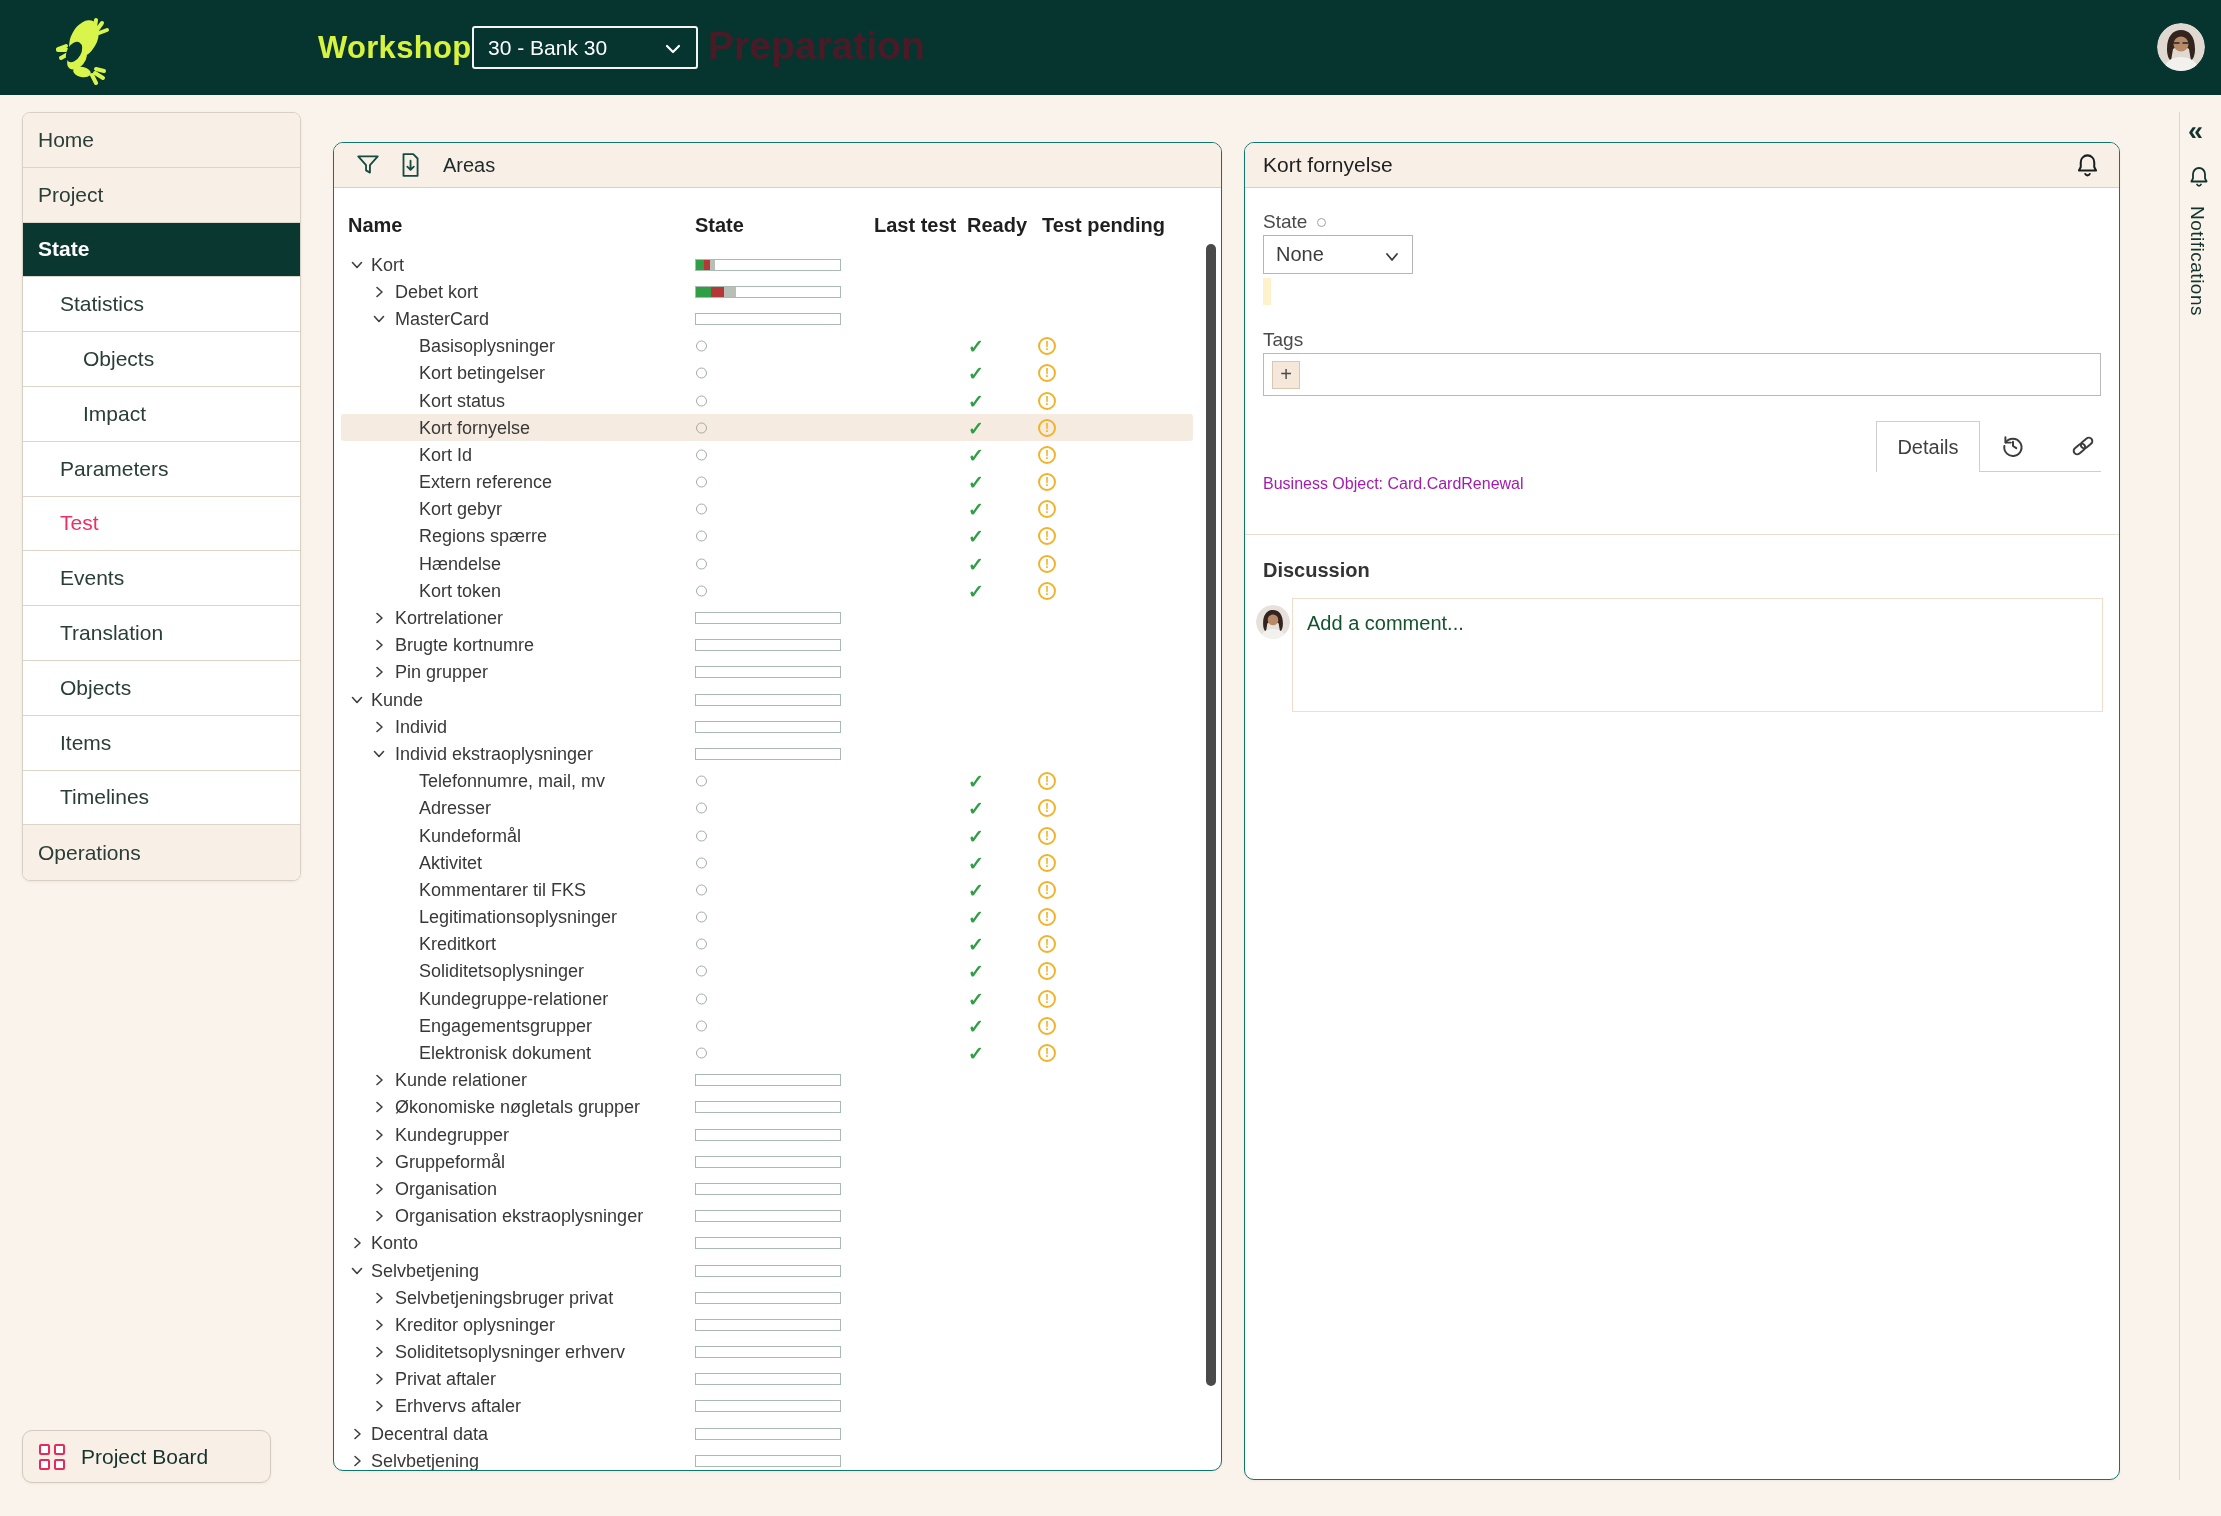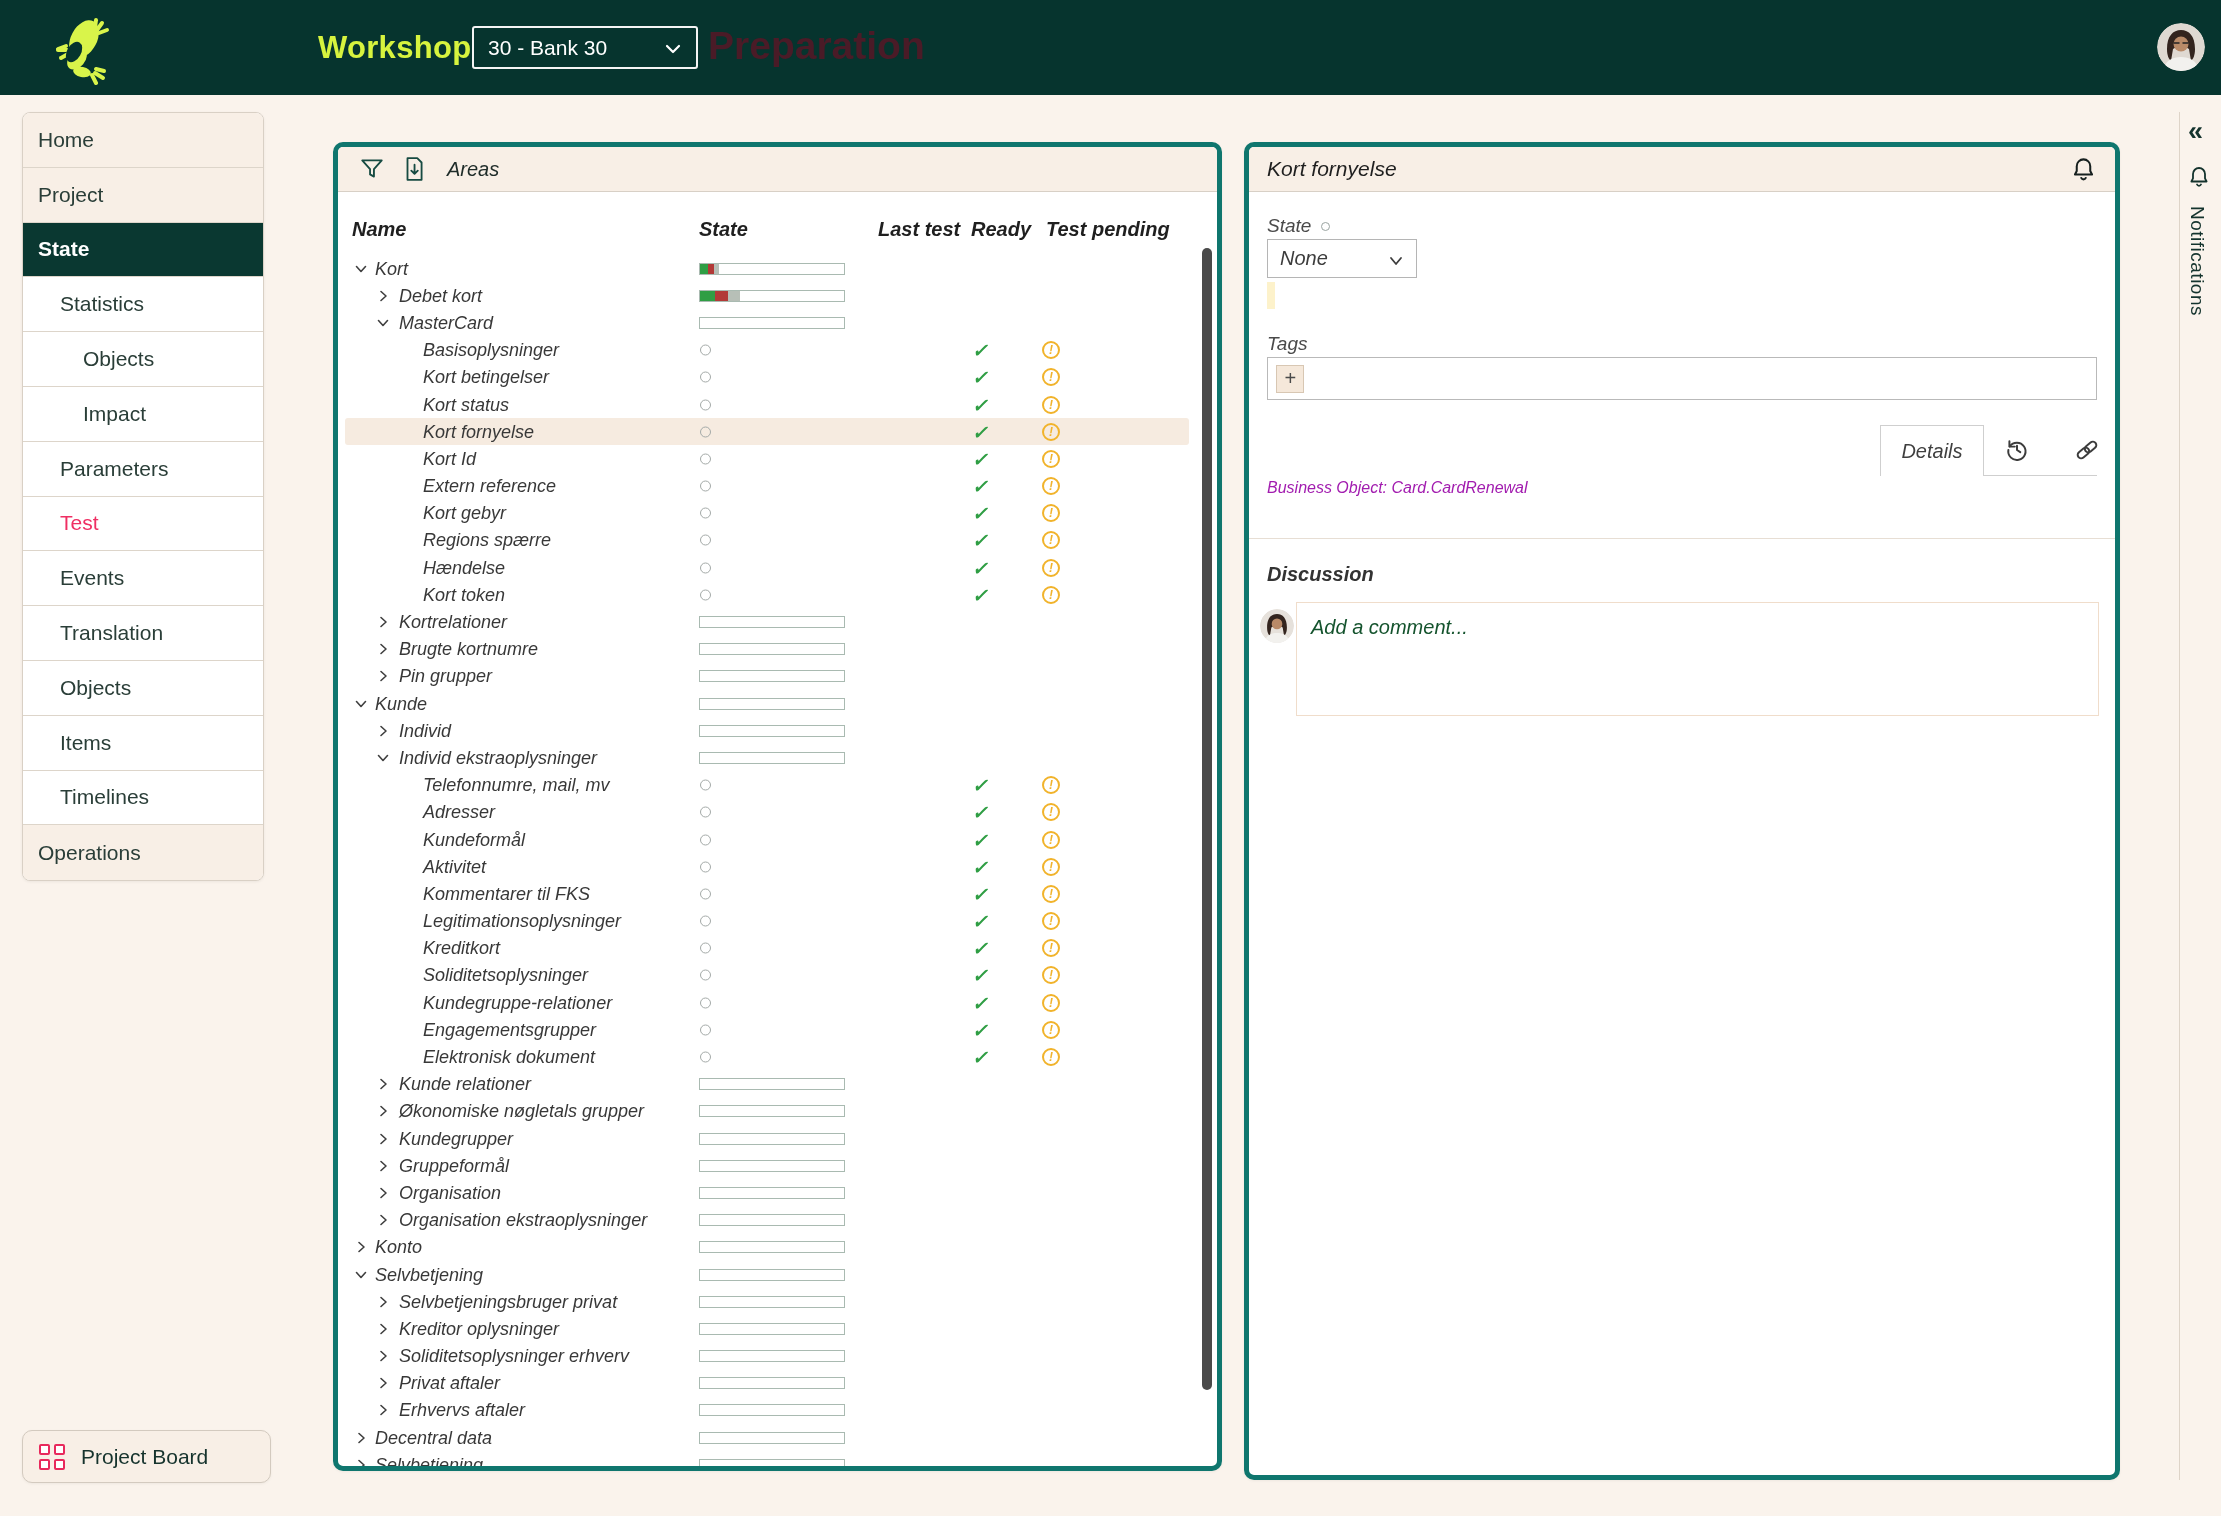--- a/index.html
+++ b/index.html
@@ -27,21 +27,21 @@
     display:flex; align-items:center; padding:0 14px; cursor:pointer; background:transparent;
   }
   .ws-select .sel-chev { margin-left:auto; width:18px; height:18px; }
   .phase {
     position:absolute; left:708px; top:0; height:91px; display:flex; align-items:center;
     font-size:39px; font-weight:bold; color:#4a1b27;
   }
   .avatar-top { position:absolute; left:2157px; top:23px; width:48px; height:48px; border-radius:50%; overflow:hidden; cursor:pointer; }
   
   .sidebar {
-    position:absolute; left:22px; top:112px; width:242px;
+    position:absolute; left:22px; top:112px; width:279px;
     background:#fff; border:1px solid #d9d0c5; border-radius:8px; overflow:hidden;
     box-shadow:0 1px 3px rgba(0,0,0,.06);
   }
   .side-item {
     height:54.8px; display:flex; align-items:center;
     border-bottom:1px solid #ddd5ca; font-size:21px; color:#2a3e38; cursor:pointer;
     background:#fff;
   }
   .side-item:last-child { border-bottom:none; }
   .side-item.lvl0 { padding-left:15px; }
@@ -54,22 +54,22 @@
     position:absolute; left:22px; top:1430px; width:249px; height:53px;
     background:#f8efe6; border:1px solid #d3cabf; border-radius:10px;
     display:flex; align-items:center; padding-left:16px; cursor:pointer;
     box-shadow:0 1px 3px rgba(0,0,0,.05);
   }
   .pb-icon { display:grid; grid-template-columns:11px 11px; grid-gap:4px; margin-right:16px; }
   .pb-icon i { width:11px; height:11px; border:2.5px solid #e8295c; border-radius:2px; background:#fff; }
   .pb-label { font-size:21px; color:#16332d; }
   
   .panel {
-    position:absolute; background:#fff; border:5px solid #0f766e; border-radius:10px;
-    box-shadow:0 1px 3px rgba(0,0,0,.05); overflow:hidden;font-style:italic;
+    position:absolute; background:#fff; border:1px solid #0f766e; border-radius:10px;
+    box-shadow:0 1px 3px rgba(0,0,0,.05); overflow:hidden;
   }
   .areas-panel { left:333px; top:142px; width:889px; height:1329px; }
   .detail-panel { left:1244px; top:142px; width:876px; height:1338px; }
   .panel-header {
     position:absolute; left:0; top:0; right:0; height:45px;
     background:#f8efe6; border-bottom:1px solid #d8d0c6;
     display:flex; align-items:center;
   }
   .areas-panel .panel-header { padding-left:19px; }
   .ph-icon { width:30px; height:30px; margin-right:12px; cursor:pointer; display:flex; align-items:center; justify-content:center; }

